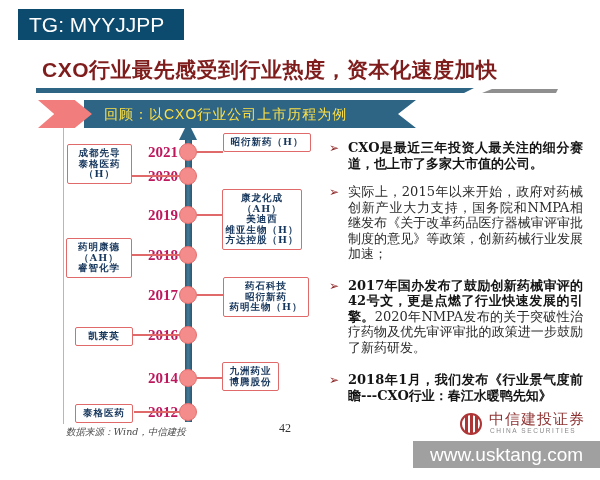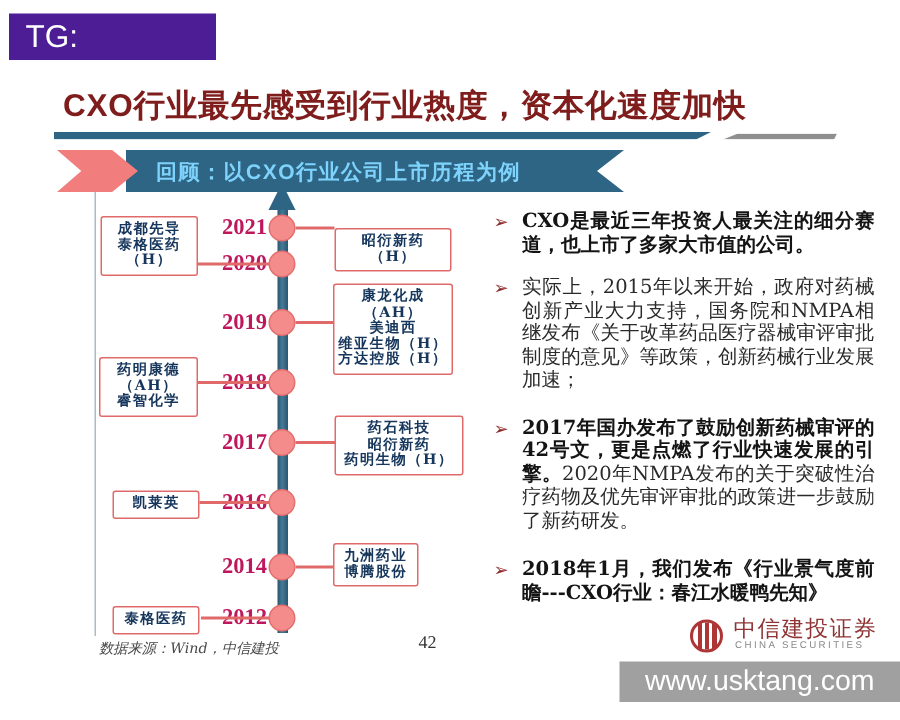--- a/index.html
+++ b/index.html
@@ -1,38 +1,38 @@
 <!DOCTYPE html>
 <html><head>
 <meta charset="utf-8">
 <style>
   html,body{margin:0;padding:0;}
   body{width:600px;height:480px;background:#ffffff;position:relative;overflow:hidden;
        font-family:"Liberation Sans",sans-serif;}
   .abs{position:absolute;}
 
   
-  .tg-badge{left:6px;top:9px;width:138px;height:31px;background:#4c1d95;color:#ffffff;
+  .tg-badge{left:18px;top:9px;width:166px;height:31px;background:#0c4a6e;color:#ffffff;
     font-size:21px;line-height:31px;padding-left:11px;box-sizing:border-box;
     font-family:"Liberation Sans",sans-serif;}
 
   
   .title{left:42px;top:56px;font-size:21px;font-weight:bold;color:#7f1d1d;
     letter-spacing:0.5px;white-space:nowrap;}
   .rule-teal{left:36px;top:88px;width:438px;height:5px;background:#2e6484;
     clip-path:polygon(0 0,100% 0,calc(100% - 10px) 100%,0 100%);}
   .rule-gray{left:482px;top:89px;width:76px;height:4px;background:#8f8f8f;
     clip-path:polygon(10px 0,100% 0,calc(100% - 2px) 100%,0 100%);}
 
   
   .chevron{left:38px;top:100px;width:54px;height:28px;background:#f27d7d;z-index:3;
     clip-path:polygon(0 0,68% 0,100% 50%,68% 100%,0 100%,30% 50%);}
   .ribbon{left:84px;top:100px;width:332px;height:28px;background:#2e6484;z-index:2;
     clip-path:polygon(0 0,100% 0,calc(100% - 18px) 50%,100% 100%,0 100%);
-    color:#7dd3fc;font-size:14px;font-weight:bold;line-height:28px;
+    color:#fde047;font-size:14px;font-weight:normal;line-height:28px;
     padding-left:20px;box-sizing:border-box;letter-spacing:1px;white-space:nowrap;}
 
   
   .left-line{left:63px;top:128px;width:1px;height:296px;background:#a9bcc6;}
 
   
   .axis{left:185px;top:138px;width:7px;height:284px;
     background:linear-gradient(90deg,#2a5670,#447a97 45%,#2a5670);}
   .axis-arrow{left:179px;top:122px;width:0;height:0;
     border-left:9px solid transparent;border-right:9px solid transparent;
@@ -48,21 +48,21 @@
     font-family:"DejaVu Serif","Liberation Serif",serif;letter-spacing:1px;}
 
   .d0{top:143px}.d1{top:167px}.d2{top:206px}.d3{top:246px}
   .d4{top:286px}.d5{top:326px}.d6{top:369px}.d7{top:403px}
   .y0{top:144px}.y1{top:168px}.y2{top:207px}.y3{top:247px}
   .y4{top:287px}.y5{top:327px}.y6{top:370px}.y7{top:404px}
   .c0{left:197px;width:26px;top:151px}.c1{left:132px;width:48px;top:175px}
   .c2{left:197px;width:26px;top:214px}.c3{left:132px;width:48px;top:254px}
   .c4{left:197px;width:27px;top:294px}.c5{left:133px;width:47px;top:334px}
   .c6{left:197px;width:26px;top:377px}.c7{left:134px;width:46px;top:411px}
-  .b0{left:223px;top:152px;width:78px}
+  .b0{left:223px;top:133px;width:88px}
   .b1{left:67px;top:144px;width:65px}
   .b2{left:222px;top:189px;width:80px}
   .b3{left:66px;top:238px;width:66px}
   .b4{left:223px;top:277px;width:86px}
   .b5{left:75px;top:327px;width:58px}
   .b6{left:222px;top:362px;width:57px}
   .b7{left:75px;top:404px;width:58px}
 
   
   .bullets{left:329px;top:140px;width:254px;

